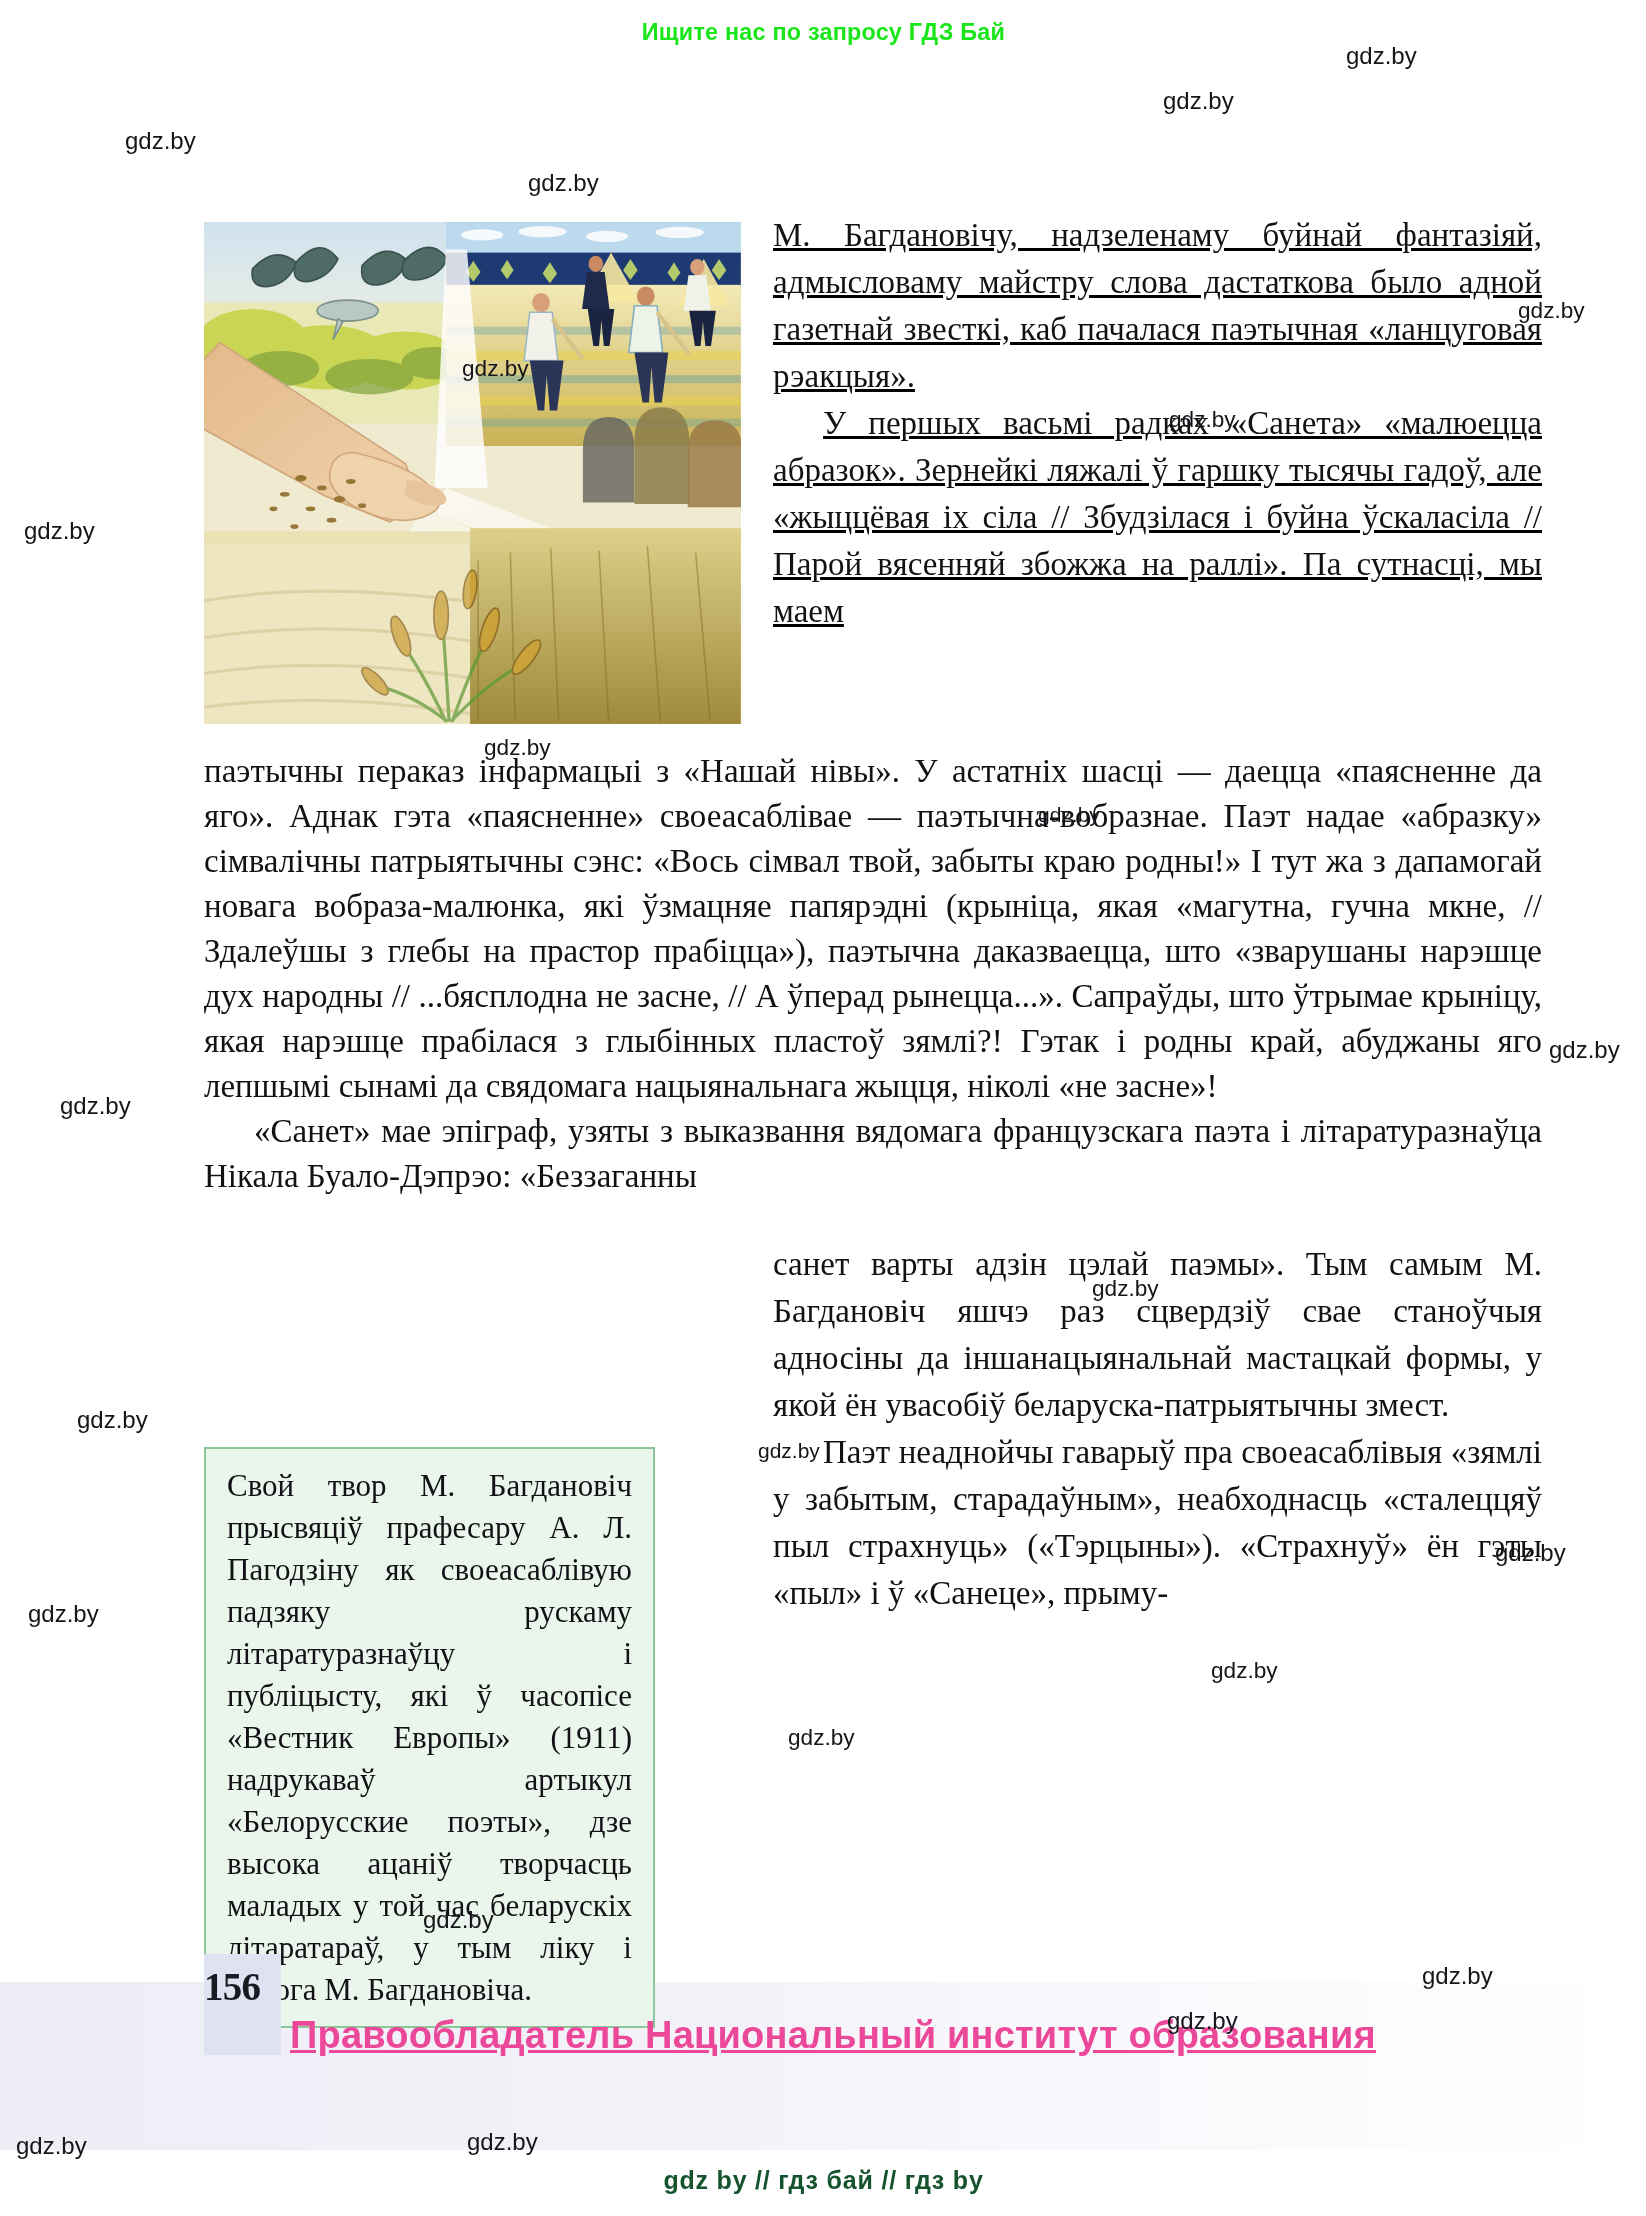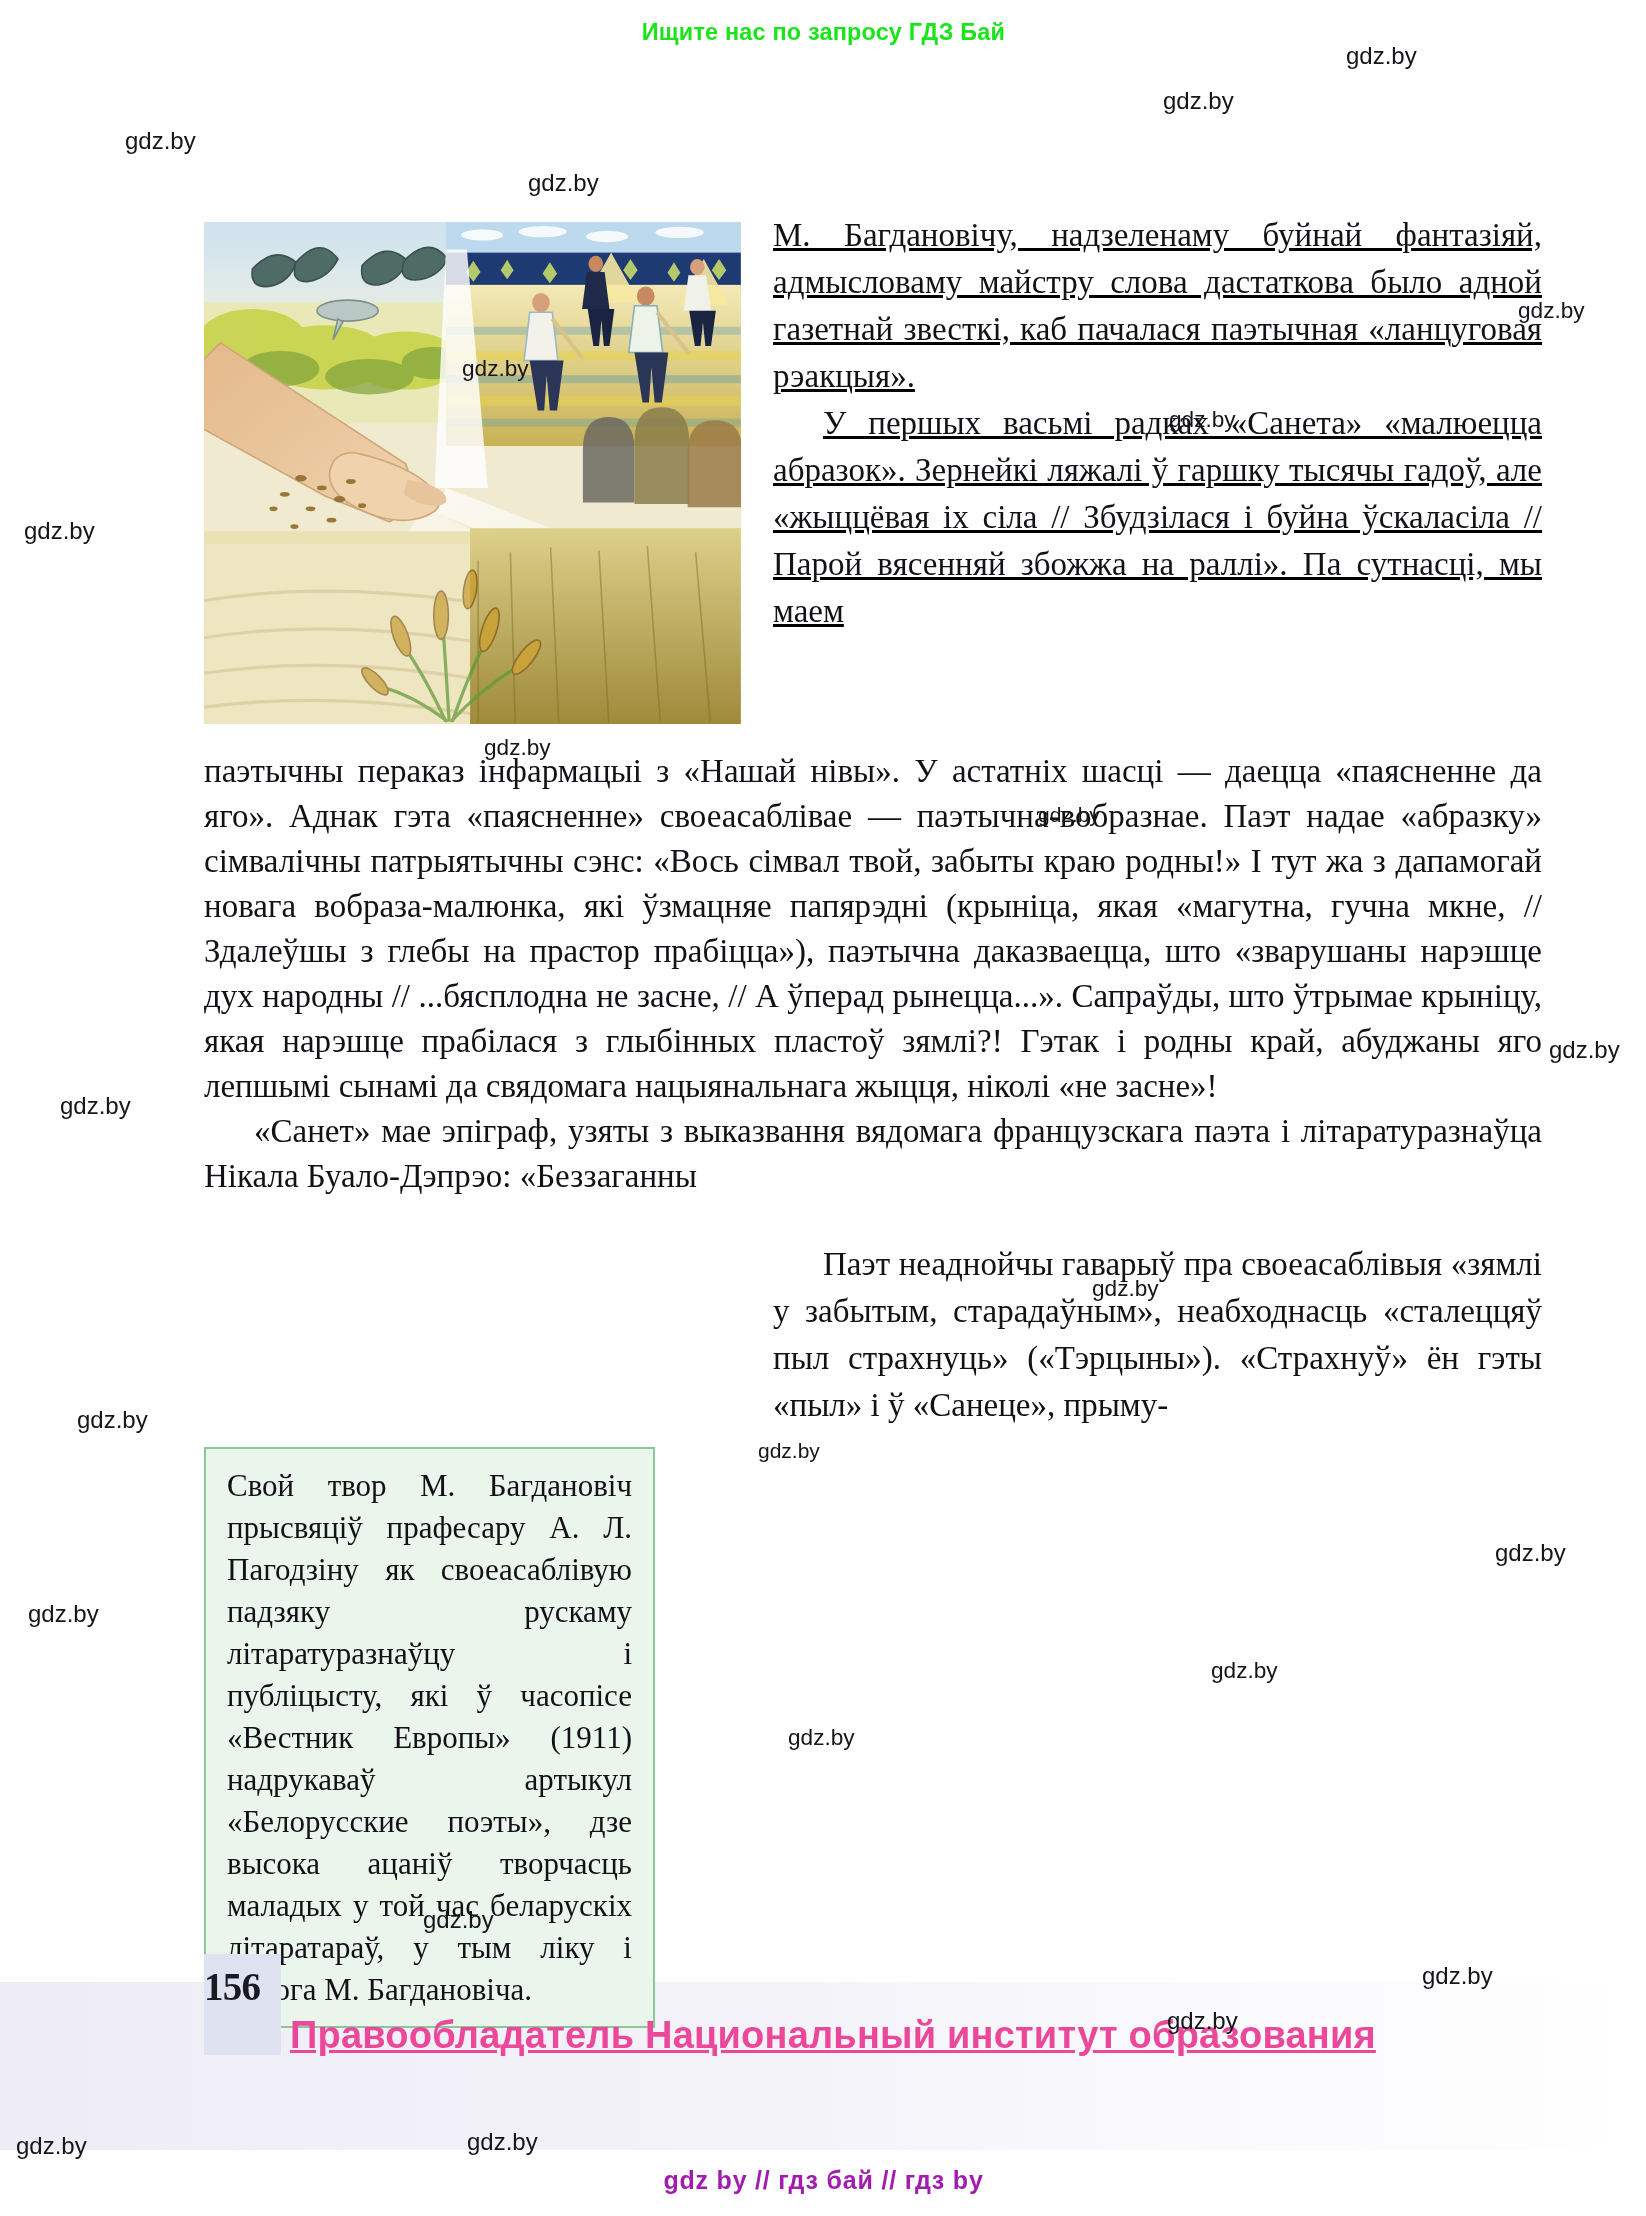--- a/index.html
+++ b/index.html
@@ -47,21 +47,21 @@
     white-space:nowrap;
     letter-spacing:0.2px;
     text-decoration:underline;
   }
   
   #footer-links{
     position:absolute; left:0; top:2166px; width:1647px;
     text-align:center;
     font-family:"Liberation Sans", sans-serif;
     font-size:25px; font-weight:700;
-    color:#a21caf;
+    color:#14532d;
     letter-spacing:0.8px;
   }
   
   #content{
     position:absolute; left:204px; top:222px;
     width:1338px;
   }
   p{margin:0;}
   .body-text{
     font-size:33px;
@@ -312,20 +312,21 @@
     <p class="body-text indent">«Санет» мае эпіграф, узяты з выказвання вядомага французскага паэта і літаратуразнаўца Нікала Буало-Дэпрэо: «Беззаганны</p>
   </div>
 
   <div id="bottom-block">
 
     <div id="callout-box">
       <p class="body-text">Свой твор М. Багдановіч прысвяціў прафесару А. Л. Пагодзіну як своеасаблівую падзяку рускаму літаратуразнаўцу і публіцысту, які ў часопісе «Вестник Европы» (1911) надрукаваў артыкул «Белорусские поэты», дзе высока ацаніў творчасць маладых у той час беларускіх літаратараў, у тым ліку і самога М. Багдановіча.</p>
     </div>
 
     <div id="bottom-right-col">
+      <p class="body-text">санет варты адзін цэлай паэмы». Тым самым М. Багдановіч яшчэ раз сцвердзіў свае станоўчыя адносіны да інша­нацыянальнай мастацкай формы, у якой ён увасобіў беларуска-патрыятычны змест.</p>
       <p class="body-text indent">Паэт неаднойчы гаварыў пра своеасаблівыя «зямлі у забытым, старадаўным», неабходнасць «сталеццяў пыл страхнуць» («Тэрцыны»). «Страхнуў» ён гэты «пыл» і ў «Санеце», прыму-</p>
     </div>
   </div>
 
 </div>
 
 <div id="page-number-tab"></div>
 <div id="page-number">156</div>
 
 <div id="copyright-line">Правообладатель Национальный институт образования</div>

